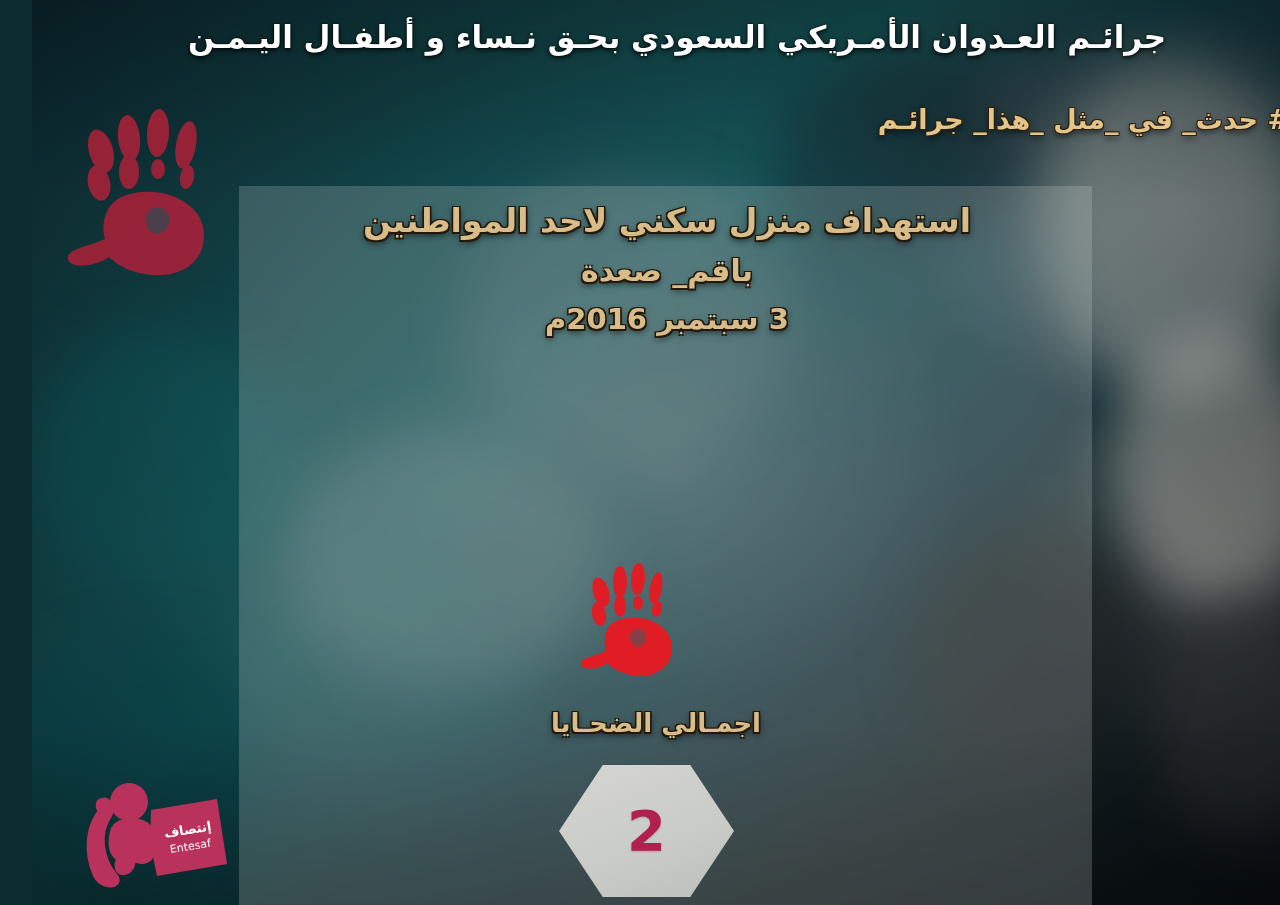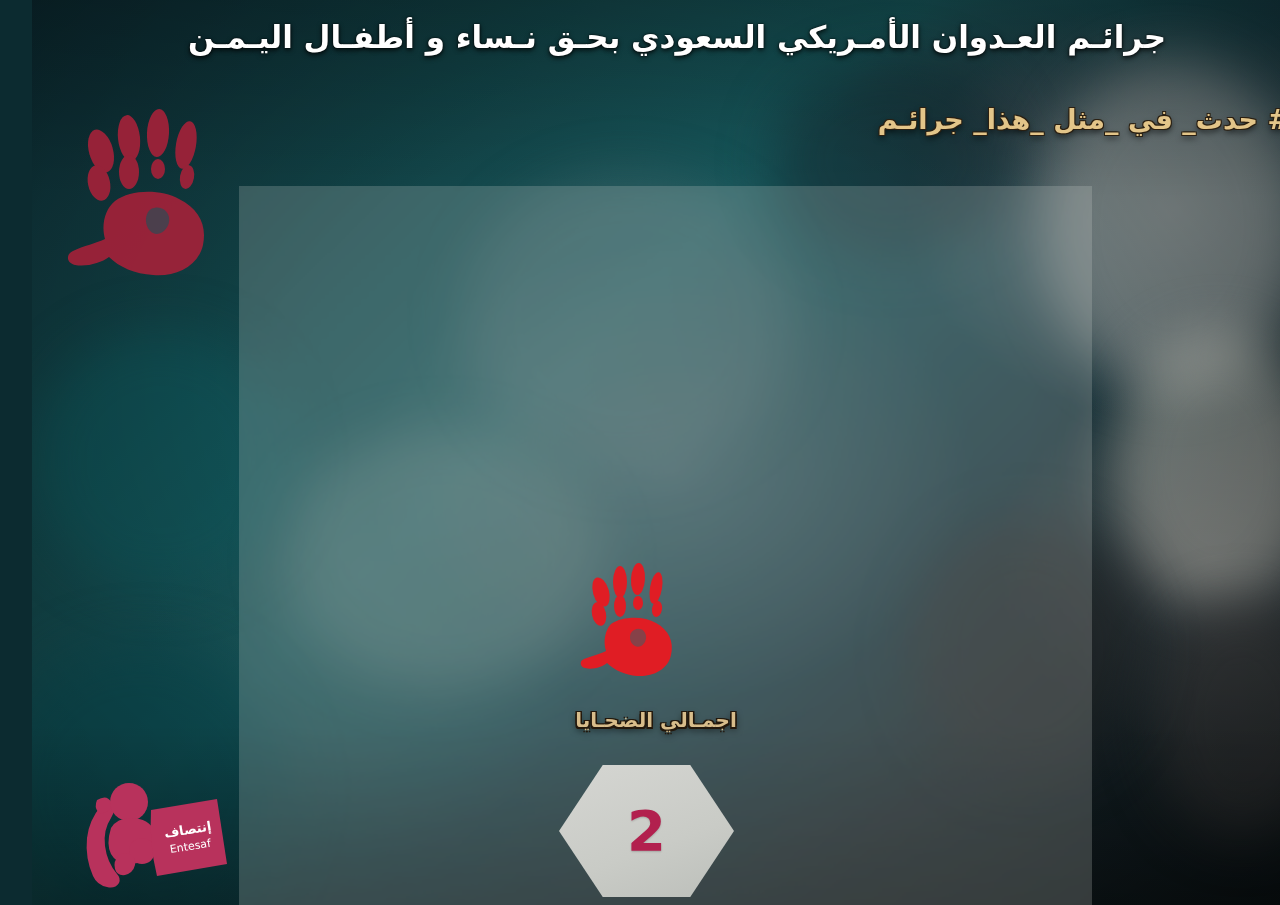--- a/index.html
+++ b/index.html
@@ -77,21 +77,21 @@
   .event-line1 { font-size:33px; line-height:1.25; }
   .event-line2 { font-size:30px; margin-top:12px; }
   .event-line3 { font-size:29px; margin-top:14px; }
 
   
   .stat { position:absolute; z-index:8; }
 
   
   .total-title {
     position:absolute; left:0; right:0; top:708px; text-align:center; z-index:9;
-    font-size:20px;
+    font-size:26px;
   }
   .total-hex {
     position:absolute; left:527px; top:765px; width:175px; height:132px; z-index:8;
     background:linear-gradient(160deg,#d5d6d2 0%,#c9cbc6 60%,#bcbfba 100%);
     clip-path:polygon(25% 0%,75% 0%,100% 50%,75% 100%,25% 100%,0% 50%);
     display:flex; align-items:center; justify-content:center;
     filter:drop-shadow(0 3px 6px rgba(0,0,0,.4));
   }
   .total-hex span {
     font-size:56px; font-weight:bold; color:#b2204e; line-height:1;
@@ -125,20 +125,25 @@
   <div class="blob b9"></div>
   <div class="vignette"></div>
 
   <div class="panel-overlay"></div>
 
   <div class="header">
     <div class="main-title">جرائـم العـدوان الأمـريكي السعودي بحـق نـساء و أطفـال اليـمـن</div>
     <div class="hashtag"># حدث_ في _مثل _هذا_ جرائـم</div>
   </div>
 
+  <div class="event">
+    <div class="gold event-line1">استهداف منزل سكني لاحد المواطنين</div>
+    <div class="gold event-line2">باقم_ صعدة</div>
+    <div class="gold event-line3">3   سبتمبر 2016م</div>
+  </div>
 
   <svg class="hand hand-tl" viewBox="0 0 170 185">
     <g fill="#9e2239">
       <ellipse cx="44" cy="46" rx="12" ry="22" transform="rotate(-16 44 46)"></ellipse>
       <ellipse cx="42" cy="78" rx="11" ry="18" transform="rotate(-12 42 78)"></ellipse>
       <ellipse cx="72" cy="33" rx="11" ry="23" transform="rotate(-6 72 33)"></ellipse>
       <ellipse cx="72" cy="67" rx="10" ry="17"></ellipse>
       <ellipse cx="101" cy="28" rx="11" ry="24" transform="rotate(3 101 28)"></ellipse>
       <ellipse cx="101" cy="64" rx="7" ry="10"></ellipse>
       <ellipse cx="129" cy="40" rx="10" ry="24" transform="rotate(10 129 40)"></ellipse>

